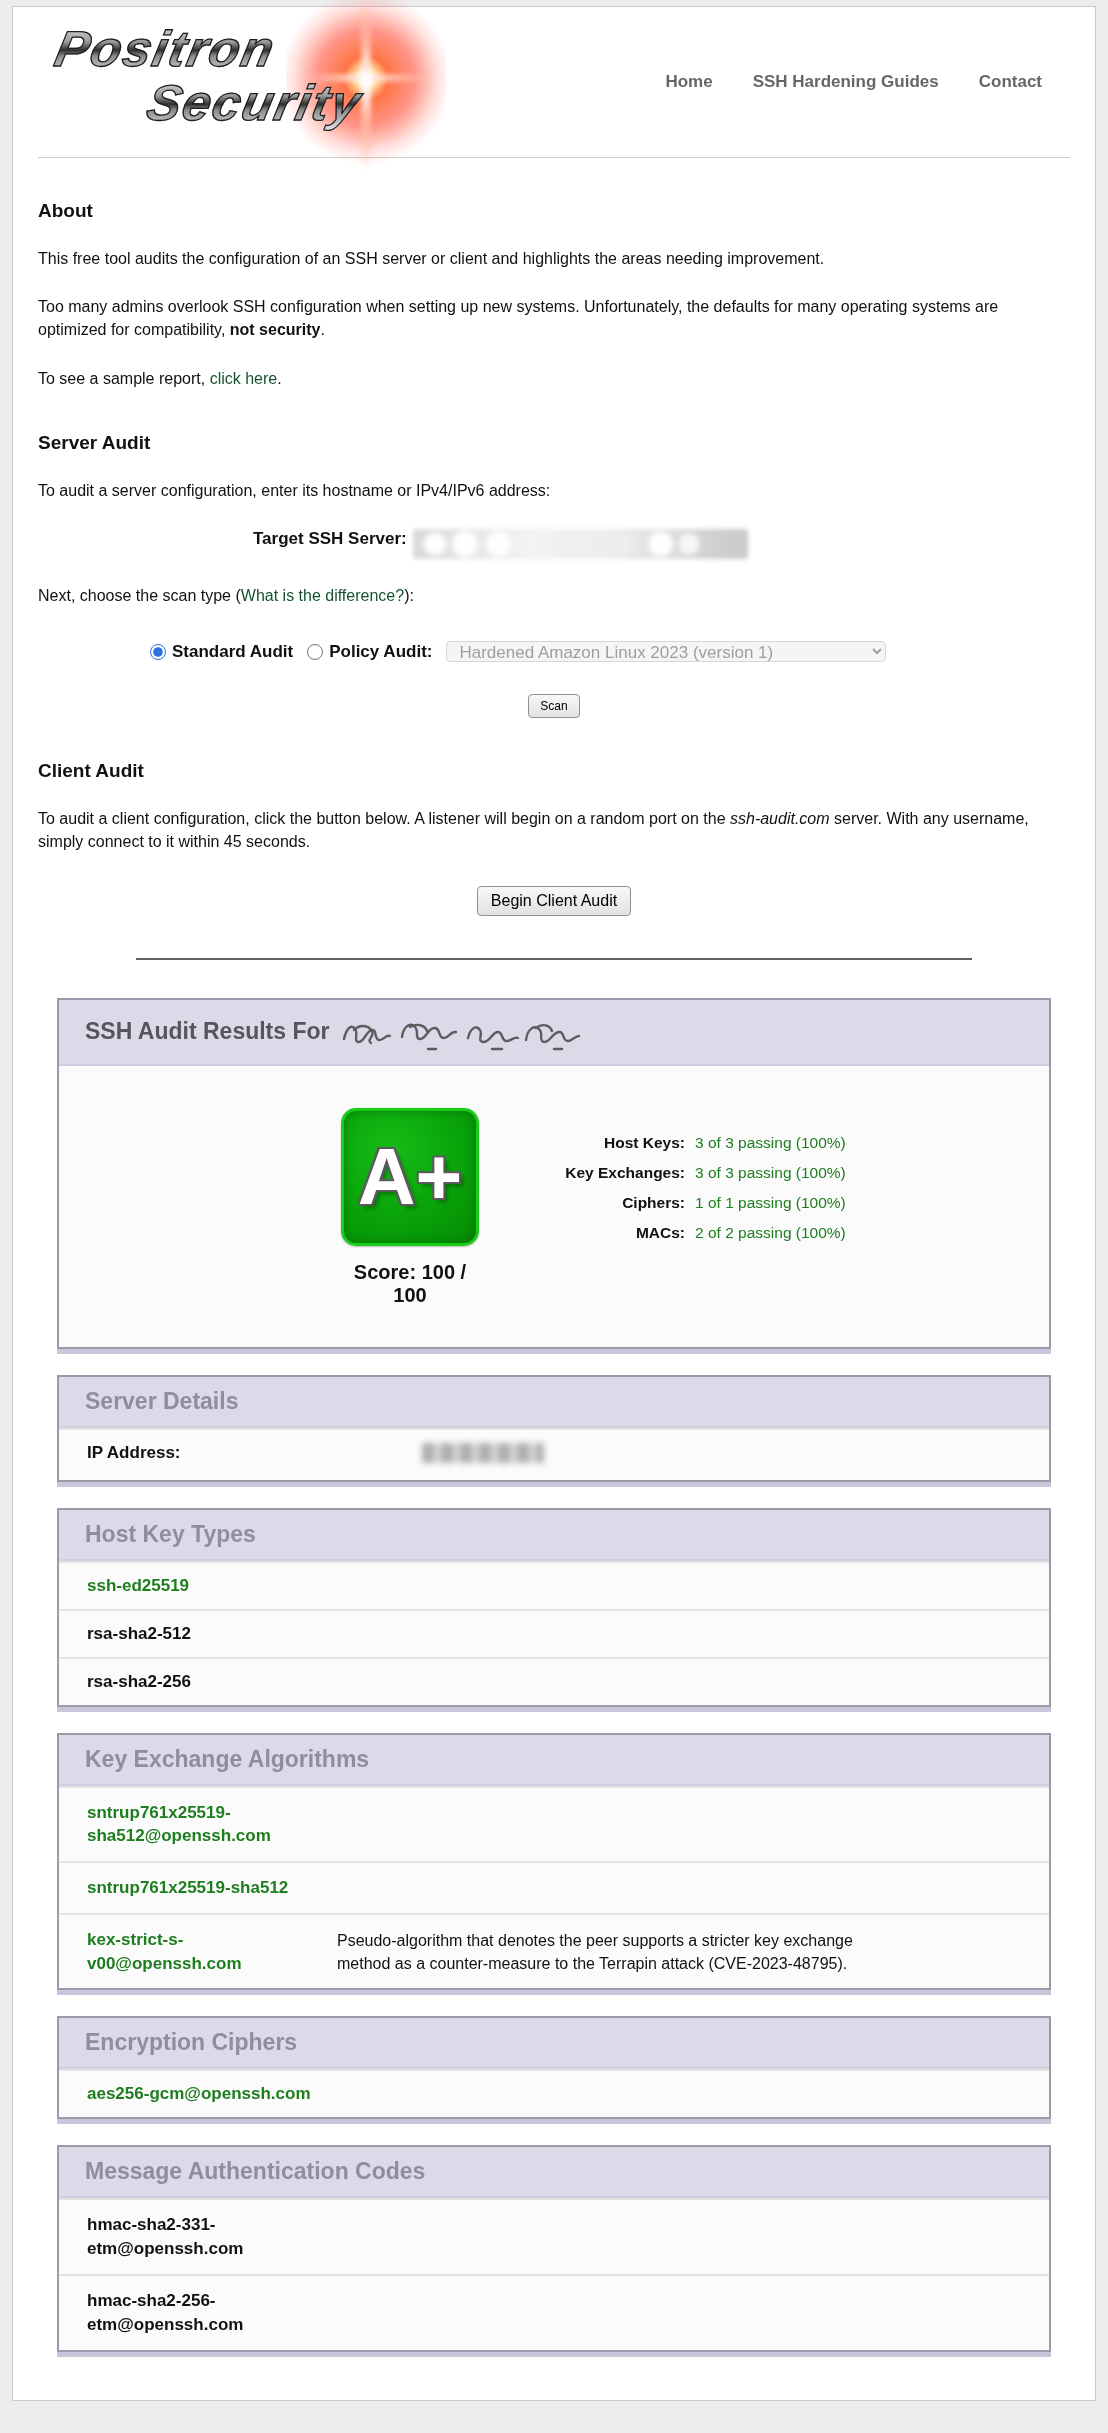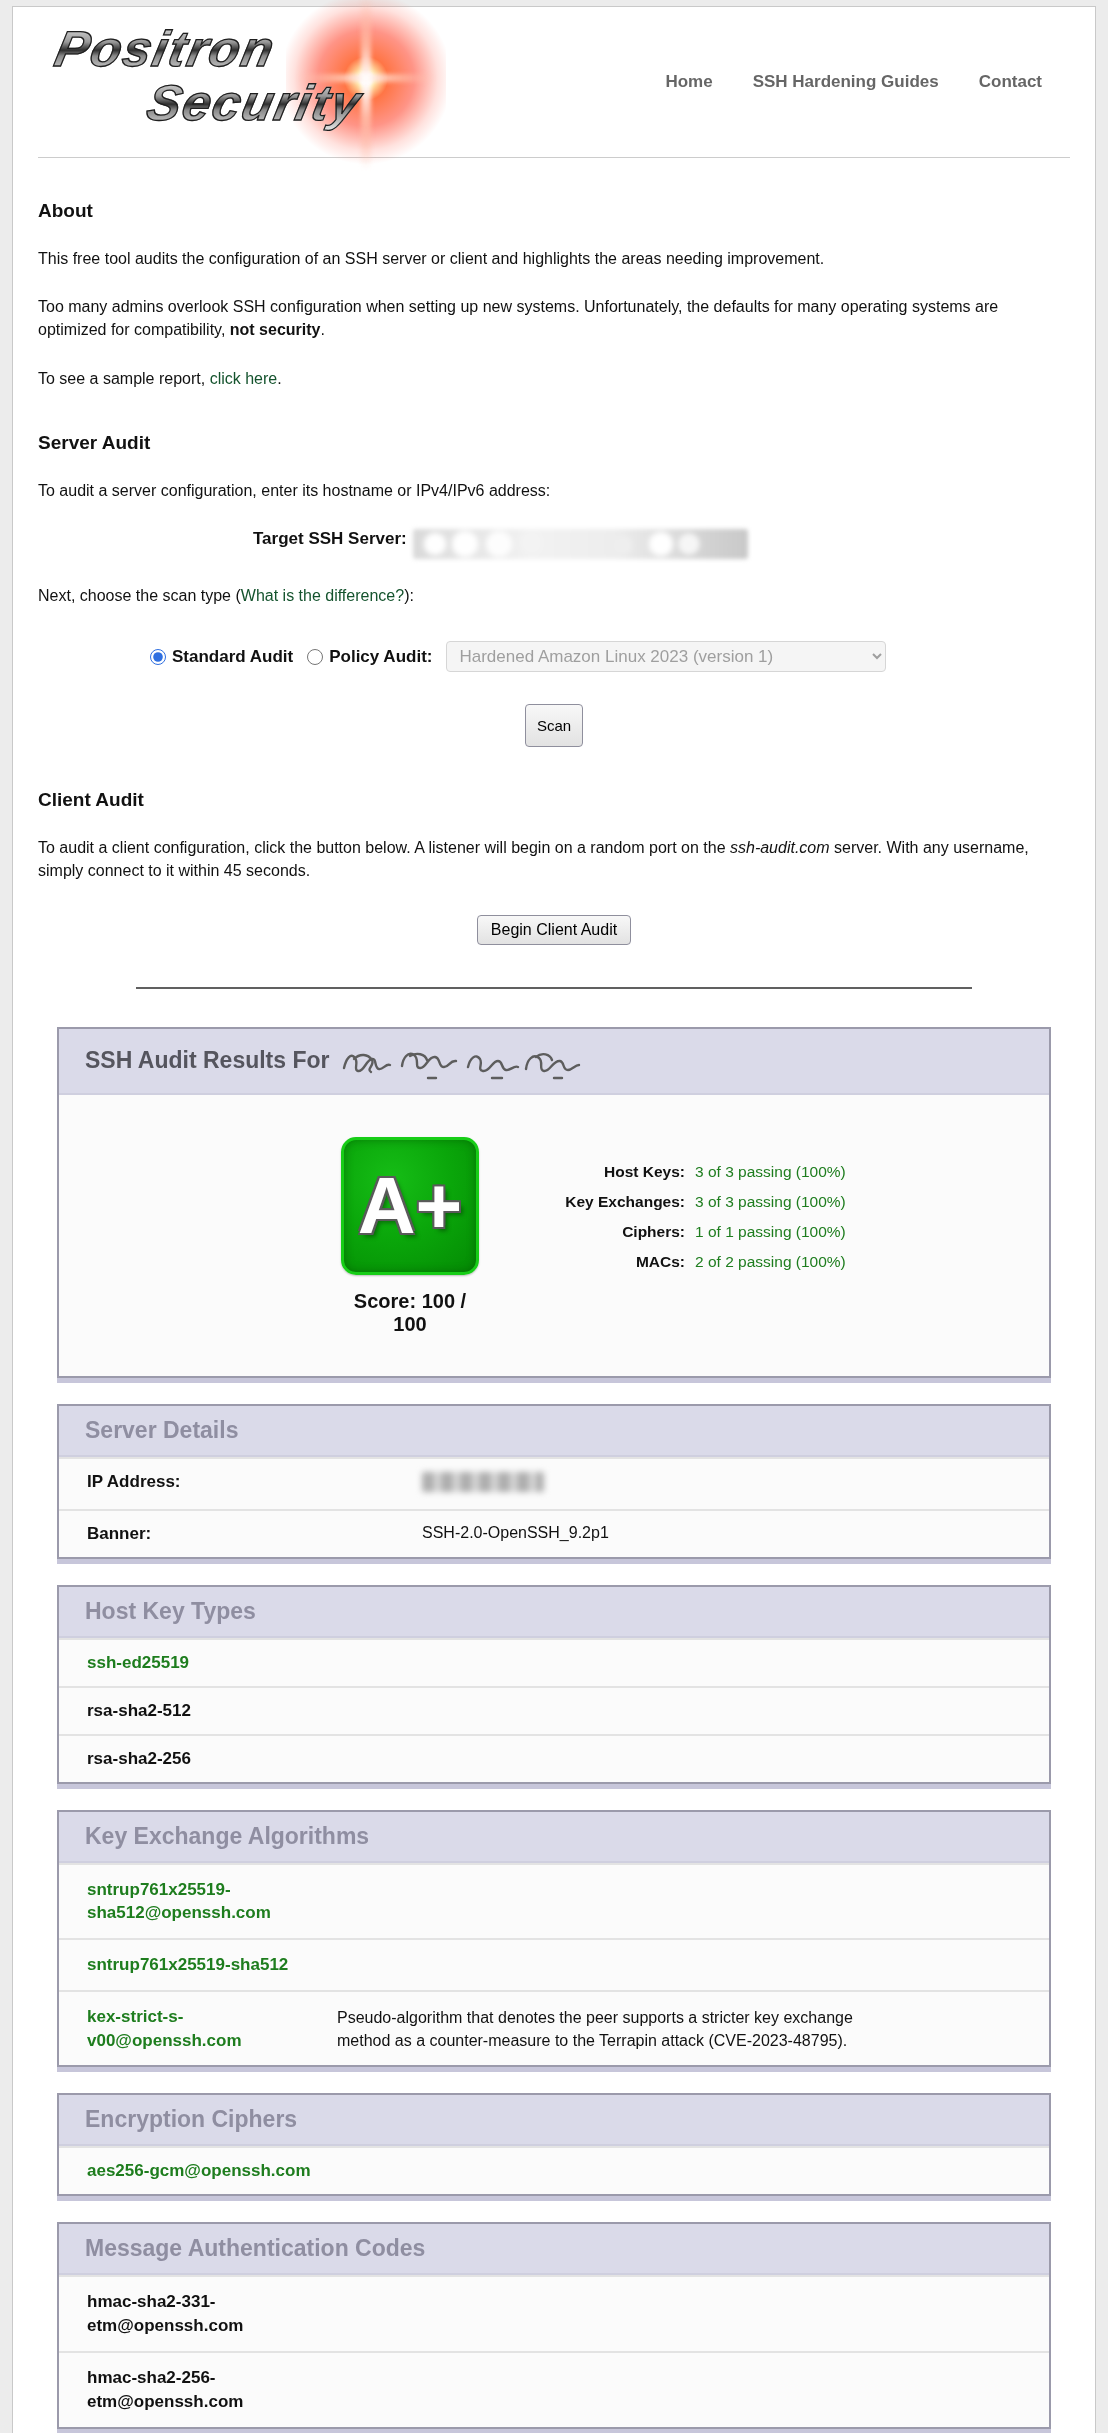--- a/index.html
+++ b/index.html
@@ -37,23 +37,23 @@
        radial-gradient(circle at 52px 50%, #ffffff 10px, rgba(255,255,255,0) 16px),
        radial-gradient(circle at 86px 50%, #fdfdfd 10px, rgba(255,255,255,0) 16px),
        radial-gradient(circle at 118px 45%, #f3f3f3 8px, rgba(255,255,255,0) 14px),
        radial-gradient(circle at 210px 55%, #eeeeee 7px, rgba(255,255,255,0) 12px),
        radial-gradient(circle at 248px 50%, #ffffff 9px, rgba(255,255,255,0) 15px),
        radial-gradient(circle at 276px 50%, #f6f6f6 8px, rgba(255,255,255,0) 13px),
        linear-gradient(90deg,#d9d9d9,#f2f2f2 35%,#ededed 60%,#d2d2d2 88%,#c9c9c9);}
   .radio-row{display:flex;align-items:center;margin:34px 0 0 112px;font-size:17px;}
   .radio-row input[type=radio]{width:16px;height:16px;accent-color:#2f6fe0;margin:0 6px 0 0;}
   .radio-row label{font-weight:bold;margin-right:14px;}
-  .policy-select{width:440px;height:31px;font-size:17px;color:#777;background:#f1f1f1;border:1px solid #c6c6c6;border-radius:4px;padding:0 8px;font-family:inherit;}
+  .policy-select{width:440px;height:21px;font-size:17px;color:#777;background:#f1f1f1;border:1px solid #c6c6c6;border-radius:4px;padding:0 8px;font-family:inherit;}
   .btn{display:block;margin:32px auto 0;background:linear-gradient(180deg,#f8f8f8,#e2e2e2);border:1px solid #8f8f9d;border-radius:4px;
-       font-family:inherit;font-size:15px;color:#000;padding:12px 11px;cursor:pointer;}
+       font-family:inherit;font-size:12px;color:#000;padding:4px 11px;cursor:pointer;}
   .btn-big{font-size:16px;padding:5px 13px;}
   hr.rule{border:none;border-top:2px solid #606060;width:81%;margin:42px auto 0;}
   
   .panel{margin:26px auto 0;width:990px;border:2px solid #9b9aab;box-shadow:0 5px 0 0 #c7c6da;background:#fbfbfb;}
   .panel.first{margin-top:38px;}
   .panel-h{background:#dadae9;border-bottom:2px solid #cfcfdf;padding:11px 26px;font-size:23px;font-weight:bold;color:#8f8ea1;display:flex;align-items:center;gap:10px;}
   .results .panel-h{color:#55555e;}
   .row{padding:13px 28px;border-top:2px solid #e3e3e3;font-size:17px;font-weight:bold;background:#fbfbfb;}
   .row:first-of-type{border-top:none;}
   .good{color:#1e7d1e;}
@@ -178,24 +178,20 @@
         </div>
       </div>
     </section>
 
     <section class="panel">
       <div class="panel-h">Server Details</div>
       <div class="row kv">
         <span class="lbl">IP Address:</span>
         <span class="val"><span class="chip ip" style="display:inline-block"></span></span>
       </div>
-      <div class="row kv">
-        <span class="lbl">Banner:</span>
-        <span class="val">SSH-2.0-OpenSSH_9.2p1</span>
-      </div>
     </section>
 
     <section class="panel">
       <div class="panel-h">Host Key Types</div>
       <div class="row good">ssh-ed25519</div>
       <div class="row">rsa-sha2-512</div>
       <div class="row">rsa-sha2-256</div>
     </section>
 
     <section class="panel">

